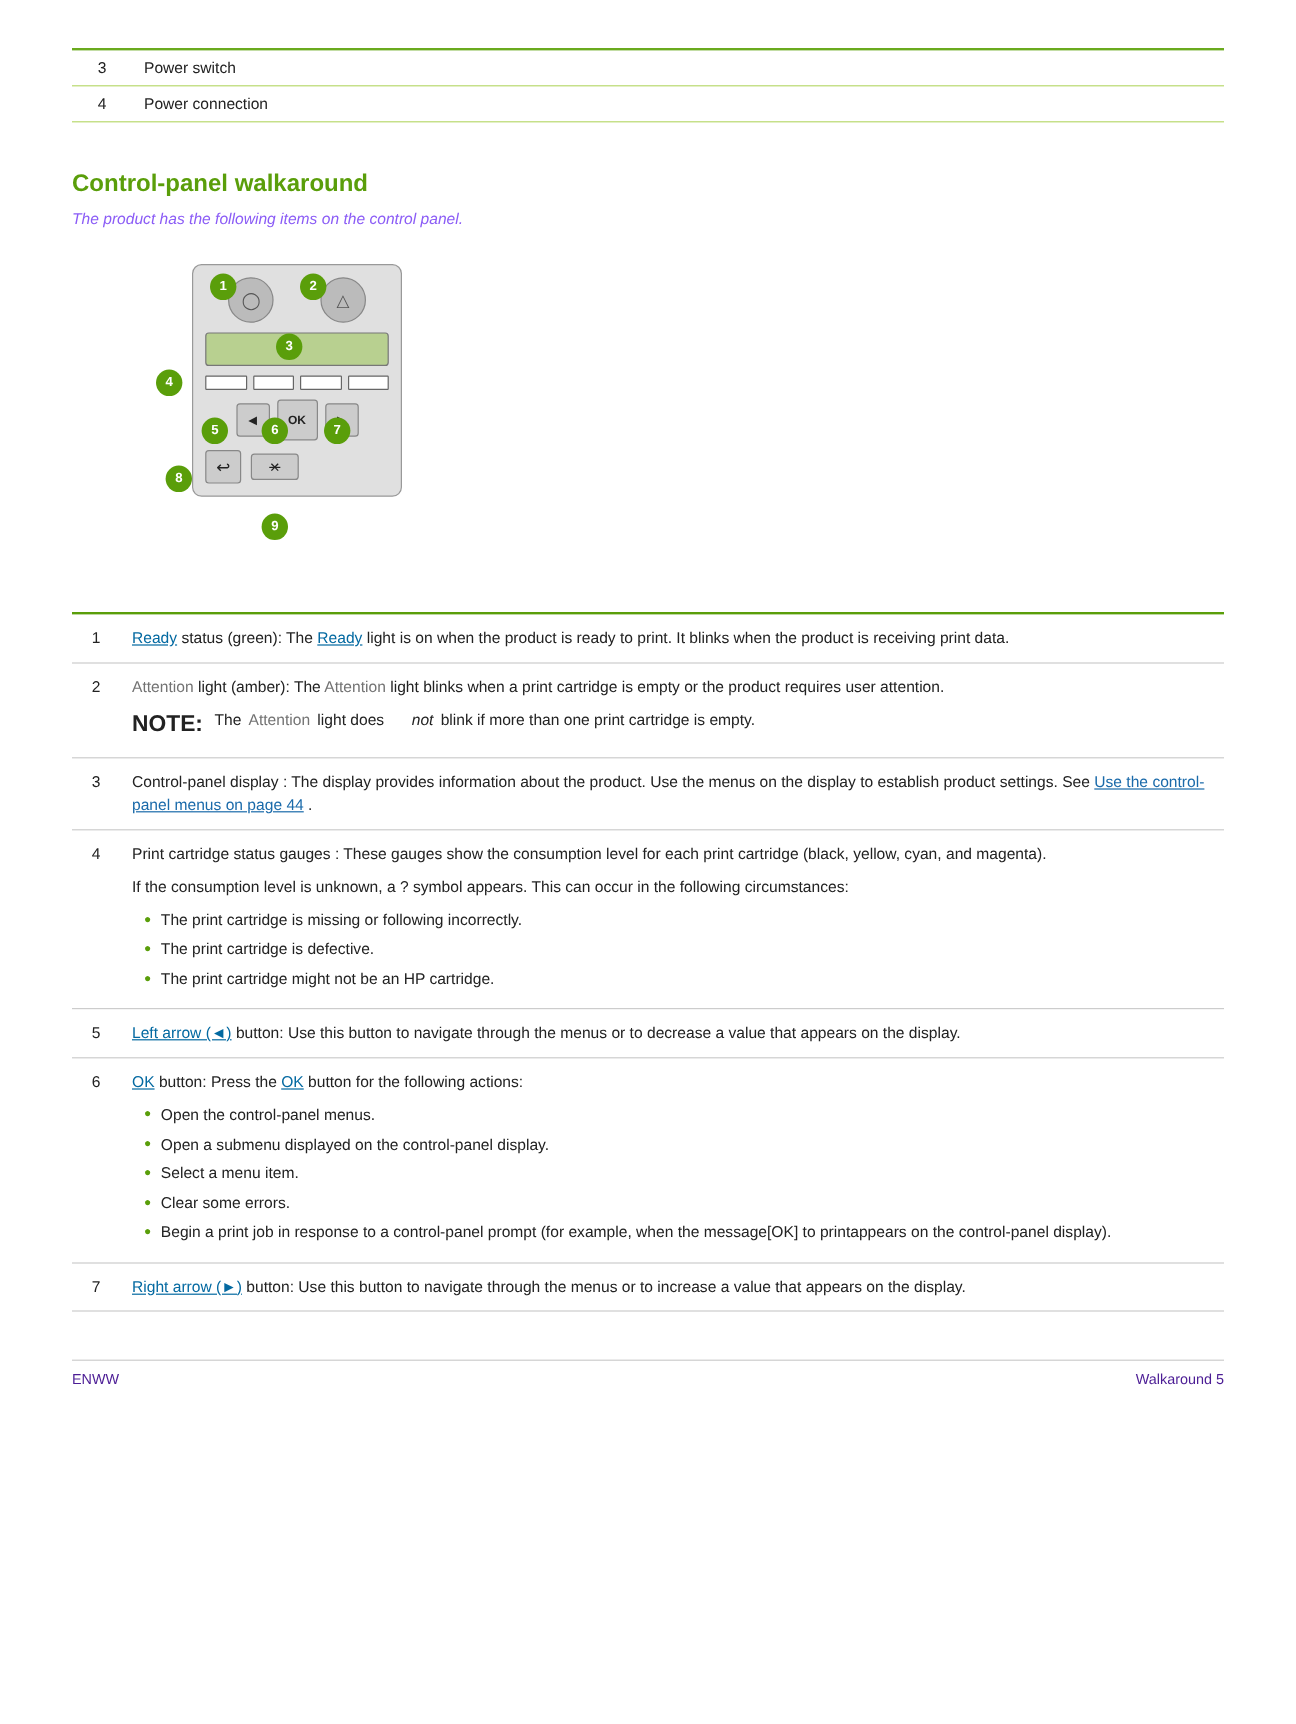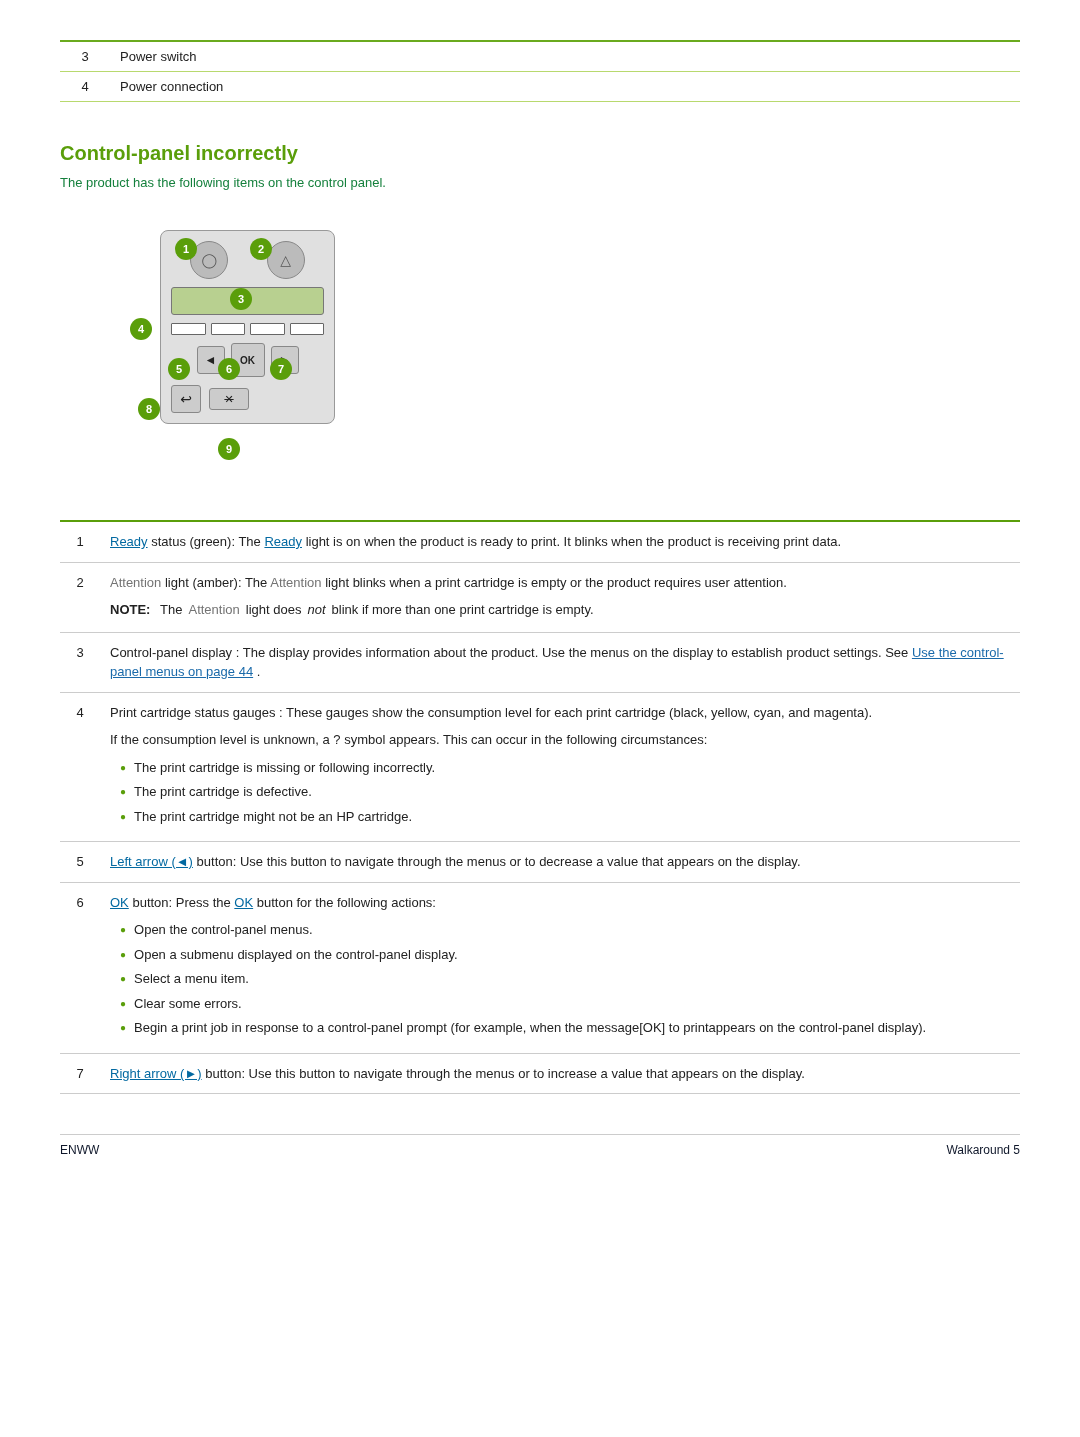--- a/index.html
+++ b/index.html
@@ -38,22 +38,23 @@
     
     .section-title {
       color: #5a9e0a;
       font-size: 20px;
       font-weight: bold;
       margin-bottom: 10px;
     }
 
     .section-intro {
       font-size: 13px;
-      margin-bottom: 20px;
-      color: #15803d;
+      margin-bottom: 10px;
+      color: #8b5cf6;
+      font-style: italic;
     }
 
     
     .diagram-container {
       margin-bottom: 30px;
       margin-left: 40px;
     }
 
     
     .desc-table {
@@ -75,26 +76,26 @@
     .desc-table td:first-child {
       width: 40px;
       text-align: center;
       color: #222;
       font-weight: normal;
     }
 
     .green-text { color: #0369a1; text-decoration: underline; }
     .amber-text { color: #737373; }
     .bold-text { font-weight: normal; }
-    .italic-text { font-style: italic; }
+    .italic-text { font-style: italic; margin-left: 17px; }
     .link-text { color: #1a6aaa; text-decoration: underline; cursor: pointer; }
 
     .note-label {
       font-weight: bold;
-      font-size: 13px;
+      font-size: 19px;
     }
     .note-row {
       display: flex;
       gap: 6px;
       margin-top: 6px;
       margin-bottom: 2px;
     }
 
     ul.bullet-list {
       list-style: none;
@@ -114,21 +115,21 @@
       flex-shrink: 0;
     }
 
     
     .footer {
       display: flex;
       justify-content: space-between;
       align-items: center;
       margin-top: 40px;
       font-size: 12px;
-      color: #0f172a;
+      color: #4c1d95;
       border-top: 1px solid #ccc;
       padding-top: 8px;
     }
 
     .diagram-wrapper {
       position: relative;
       width: 230px;
       height: 280px;
       margin-left: 20px;
     }
@@ -262,21 +263,21 @@
         <td>3</td>
         <td>Power switch</td>
       </tr>
       <tr>
         <td>4</td>
         <td>Power connection</td>
       </tr>
     </tbody>
 </table>
 
-<div class="section-title">Control-panel incorrectly</div>
+<div class="section-title">Control-panel walkaround</div>
 <div class="section-intro">The product has the following items on the control panel.</div>
 
 <div class="diagram-container">
   <div class="diagram-wrapper">
 
     <div class="panel-box">
 
       <div class="drow">
         <div class="dicon">◯</div>
         <div class="dicon">△</div>

